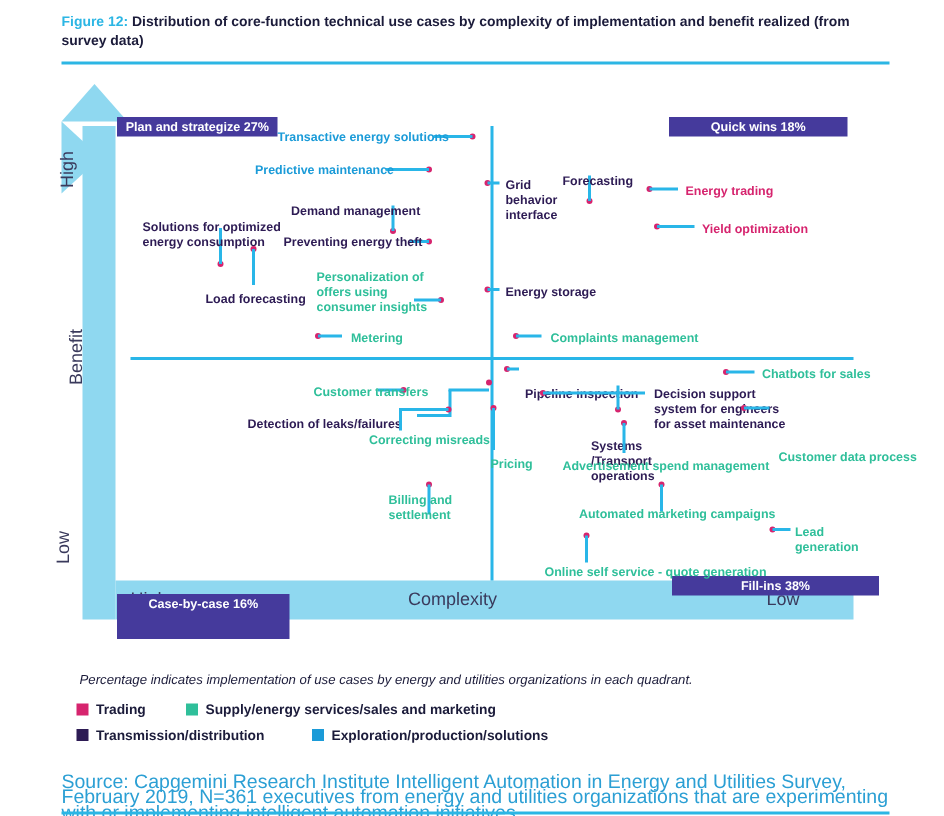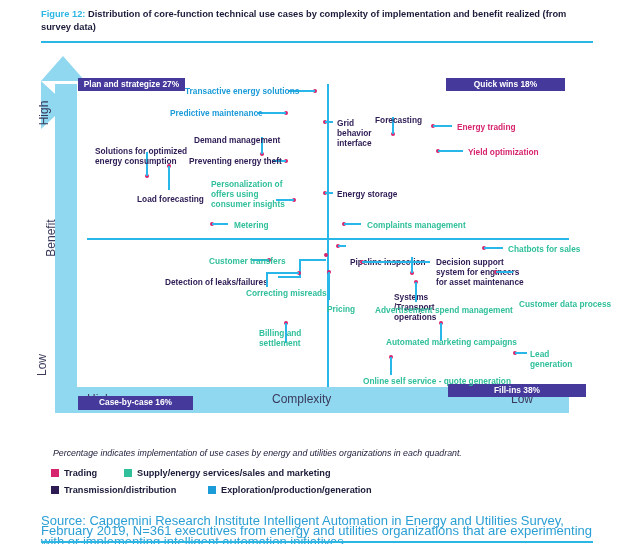--- a/index.html
+++ b/index.html
@@ -54,21 +54,21 @@
   #div-h { left:46px;  top:182px; width:482px; height:1.5px; }
 
   
   .badge {
     position:absolute; background:#453a9c; color:#ffffff;
     font-size:8.4px; font-weight:bold; line-height:13px;
     text-align:center; white-space:nowrap;
   }
   #badge-tl { left:37px;  top:22px;  width:107px; height:13px; }
   #badge-tr { left:405px; top:22px;  width:119px; height:13px; }
-  #badge-bl { left:37px;  top:340px; width:115px; height:14px; }
+  #badge-bl { left:37px;  top:340px; width:115px; height:30px; }
   #badge-br { left:407px; top:328px; width:138px; height:13px; }
 
   
   .dot { position:absolute; width:4.5px; height:4.5px; border-radius:50%;
          background:#d6246e; }
   .leader { position:absolute; background:#29b6e8; }
   .leader.h { height:1.4px; }
   .leader.v { width:1.4px; }
 
   
@@ -241,19 +241,19 @@
       <span>Supply/energy services/sales and marketing</span>
     </div>
   </div>
   <div class="lrow">
     <div class="lg" style="left:0px;top:0px">
       <span class="sw" style="background: rgb(45, 27, 84);"></span>
       <span>Transmission/distribution</span>
     </div>
     <div class="lg" style="left:157px;top:0px">
       <span class="sw" style="background: rgb(27, 155, 216);"></span>
-      <span>Exploration/production/generation</span>
+      <span>Exploration/production/solutions</span>
     </div>
   </div>
 </div>
 
 <div id="source">Source: Capgemini Research Institute Intelligent Automation in Energy and Utilities Survey, February 2019, N=361 executives from energy and utilities organizations that are experimenting with or implementing intelligent automation initiatives.</div>
 <div id="botrule"></div>
 
 </body></html>

